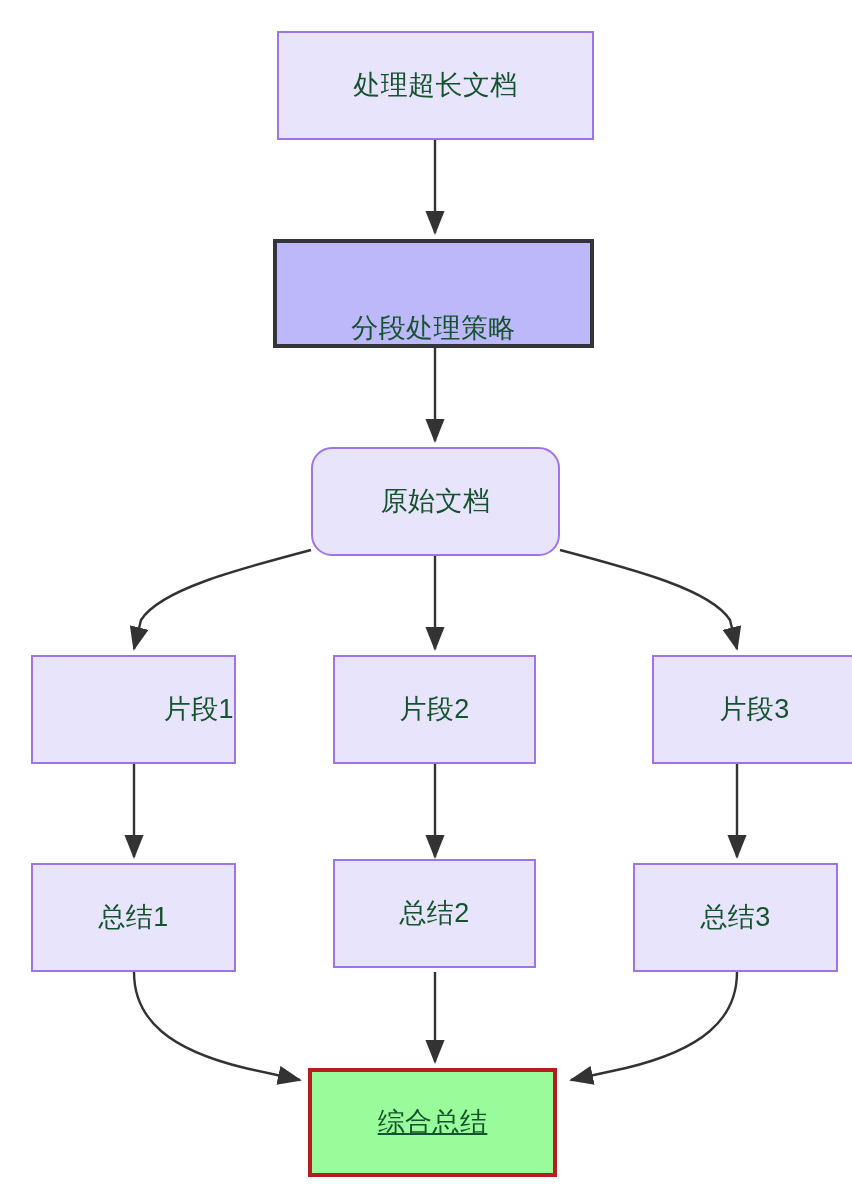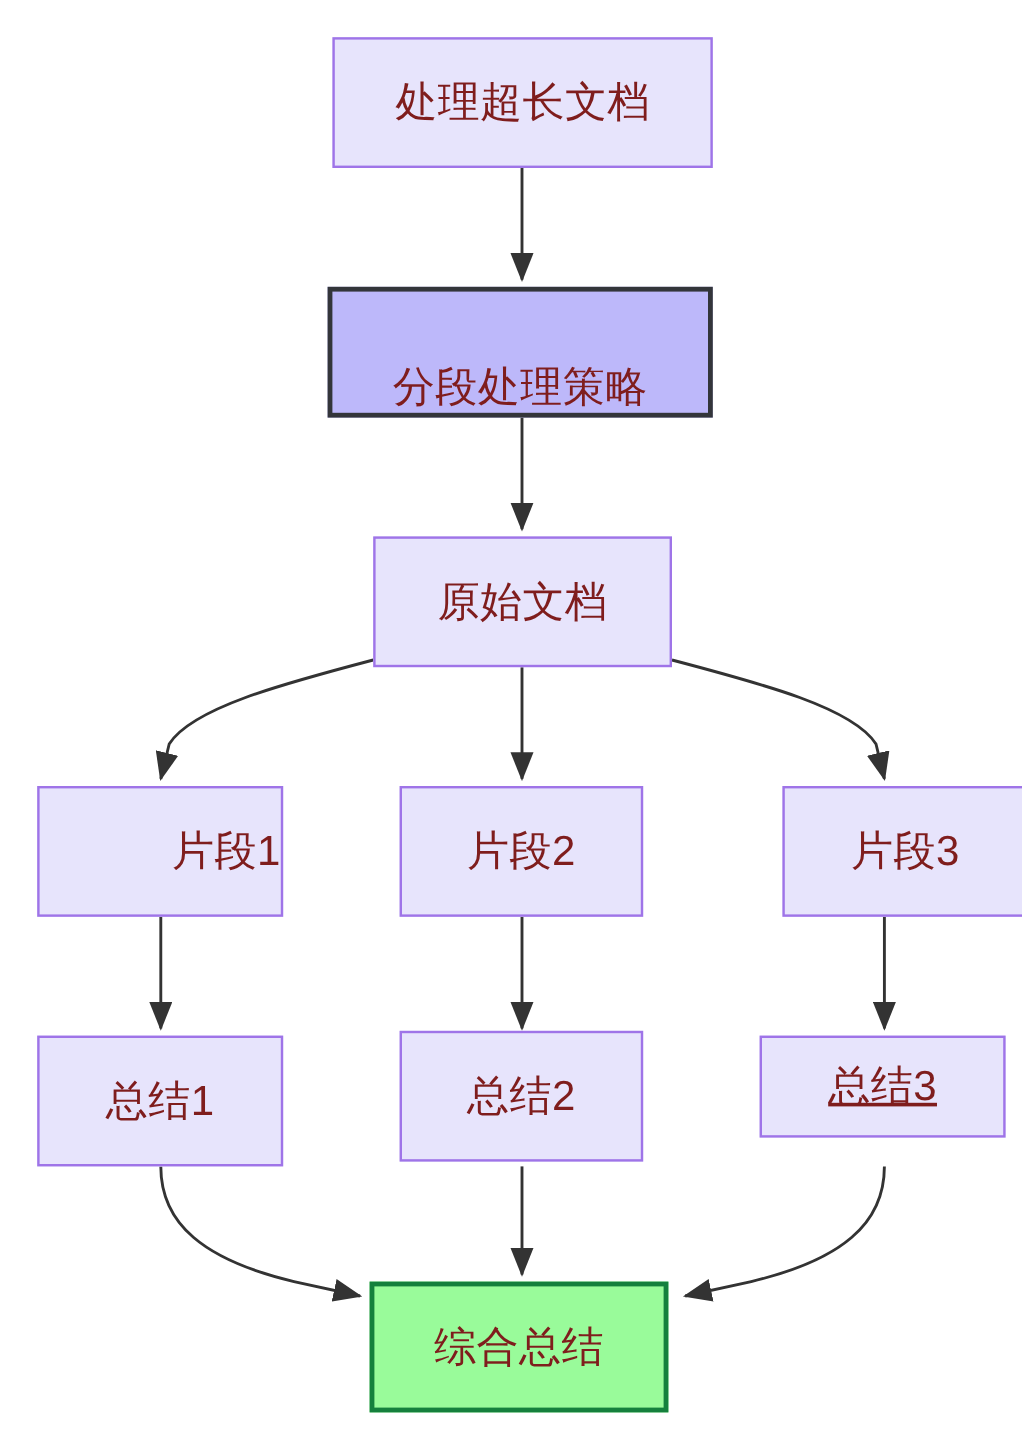--- a/index.html
+++ b/index.html
@@ -24,37 +24,38 @@
     width: 852px;
     height: 1196px;
   }
   .node {
     position: absolute;
     box-sizing: border-box;
     display: flex;
     align-items: center;
     justify-content: center;
     text-align: center;
-    color: #7f1d1d;
-    font-size: 35px;
+    color: #14532d;
+    font-size: 27px;
     line-height: 1.2;
     letter-spacing: 0.4px;
     z-index: 2;
   }
   .node-default {
     background: #e7e4fc;
     border: 2px solid #9f74e8;
   }
   .node-strategy {
     background: #bdb8fa;
     border: 4px solid #33353a;
   }
   .node-final {
     background: #99fb9a;
-    border: 4px solid #15803d;
+    border: 4px solid #b91c1c;
+    text-decoration: underline;
   }
   .node-label {
     display: block;
     white-space: nowrap;
   }
 </style>
 </head>
 <body>
 
 <div id="diagram-canvas">
@@ -90,21 +91,21 @@
   </svg>
 
   <div class="node node-default" style="left:277px; top:31px; width:317px; height:109px;">
     <span class="node-label">处理超长文档</span>
   </div>
 
   <div class="node node-strategy" style="left:273px; top:239px; width:321px; height:109px;align-items:flex-end;">
     <span class="node-label">分段处理策略</span>
   </div>
 
-  <div class="node node-default" style="left:311px; top:447px; width:249px; height:109px;">
+  <div class="node node-default" style="left:311px; top:447px; width:249px; height:109px;border-radius:21px;">
     <span class="node-label">原始文档</span>
   </div>
 
   <div class="node node-default" style="left:31px; top:655px; width:205px; height:109px;justify-content:flex-end;">
     <span class="node-label">片段1</span>
   </div>
 
   <div class="node node-default" style="left:333px; top:655px; width:203px; height:109px;">
     <span class="node-label">片段2</span>
   </div>
@@ -114,21 +115,21 @@
   </div>
 
   <div class="node node-default" style="left:31px; top:863px; width:205px; height:109px;">
     <span class="node-label">总结1</span>
   </div>
 
   <div class="node node-default" style="left:333px; top:859px; width:203px; height:109px;text-align:center;">
     <span class="node-label">总结2</span>
   </div>
 
-  <div class="node node-default" style="left:633px; top:863px; width:205px; height:85px;text-decoration:underline;">
+  <div class="node node-default" style="left:633px; top:863px; width:205px; height:109px;">
     <span class="node-label">总结3</span>
   </div>
 
   <div class="node node-final" style="left:308px; top:1068px; width:249px; height:109px;">
     <span class="node-label">综合总结</span>
   </div>
 
 </div>
 
 </body></html>

